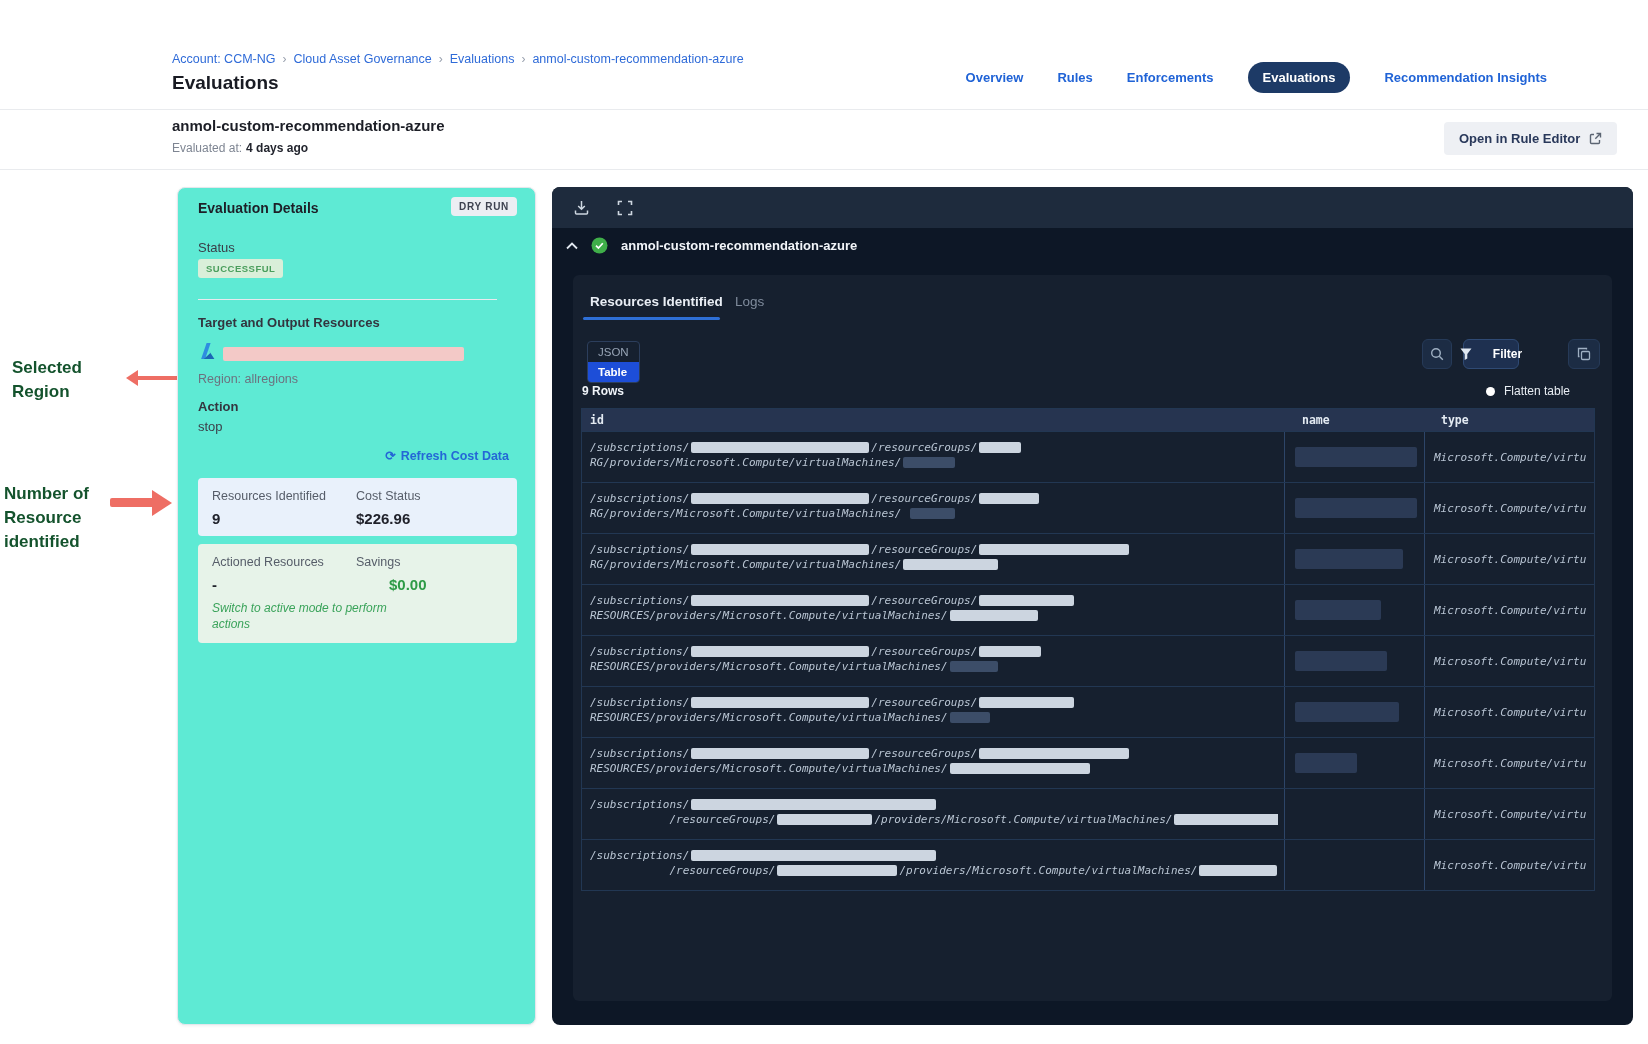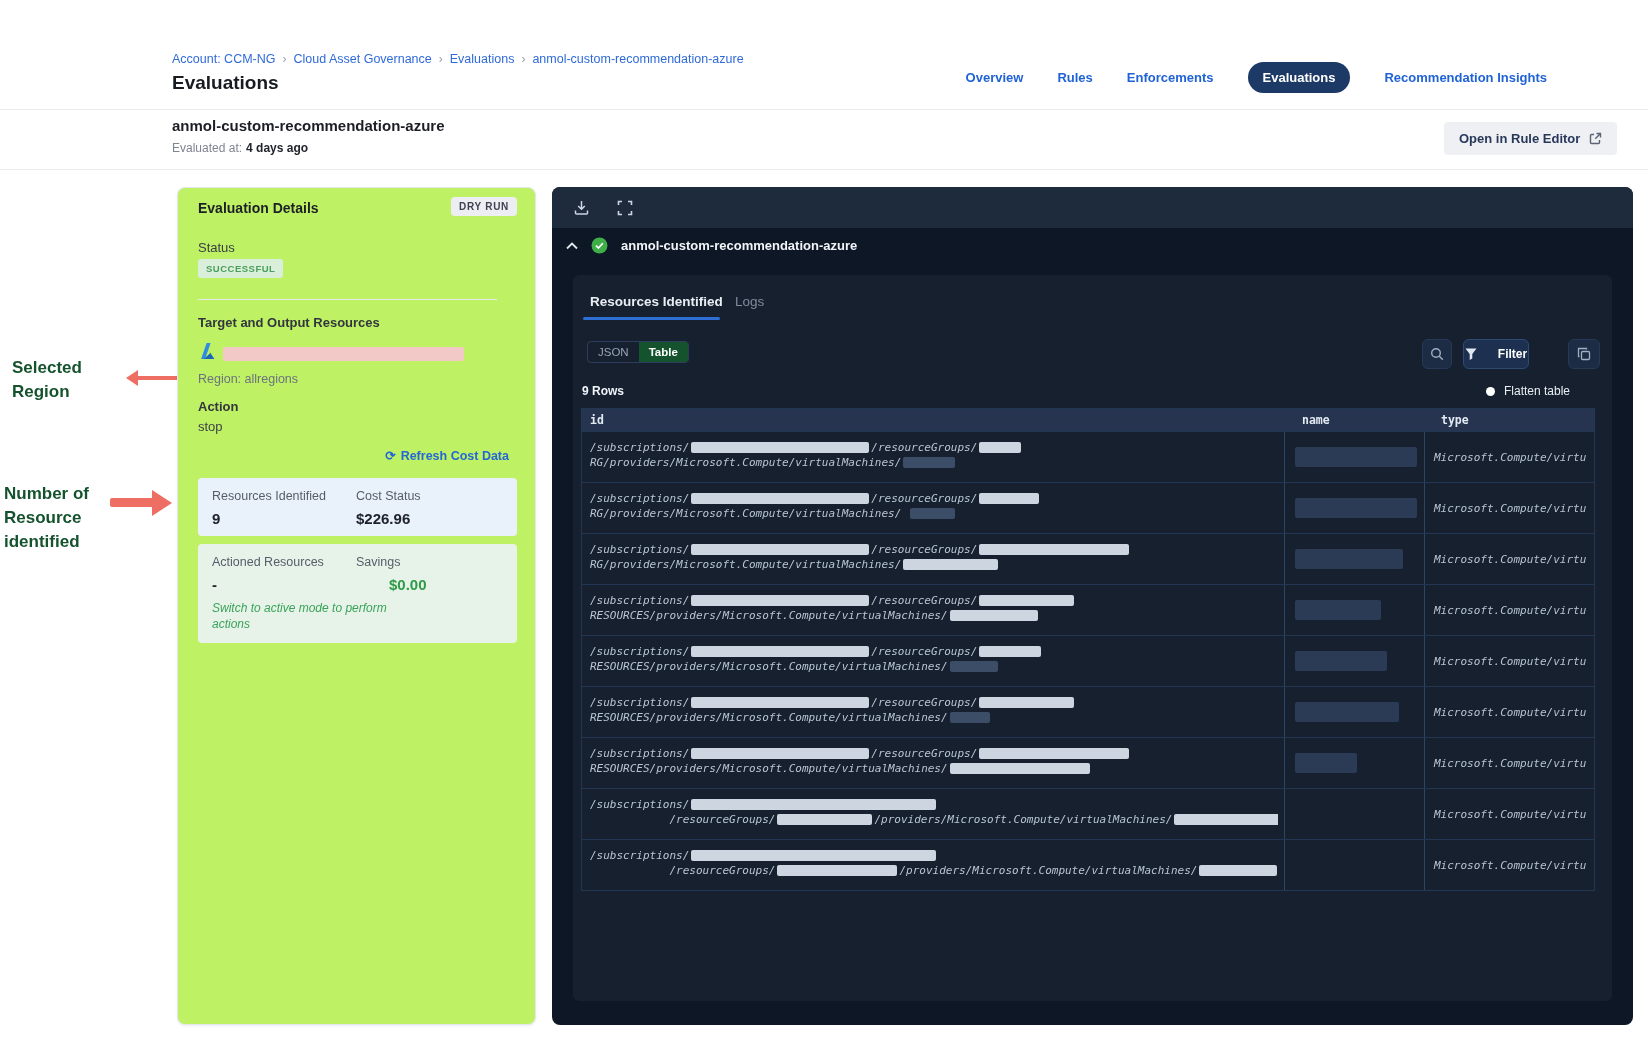--- a/index.html
+++ b/index.html
@@ -17,21 +17,21 @@
   .nav-pill{background:#1d3a66;color:#ffffff;border-radius:999px;padding:8px 15px;}
   .divider{left:0;width:1648px;height:1px;background:#e9ebee;}
 
   .sub-title{left:172px;top:117px;font-size:15px;font-weight:700;color:#1c1e26;}
   .evaluated{left:172px;top:141px;font-size:12px;color:#7e8592;}
   .evaluated b{color:#23252e;font-weight:700;margin-left:4px;}
   .rule-editor-btn{left:1444px;top:122px;height:33px;padding:0 15px;display:flex;align-items:center;gap:9px;
       background:#eef0f4;border-radius:4px;font-size:13px;font-weight:700;color:#29385a;cursor:pointer;}
 
   
-  .card{left:177px;top:187px;width:359px;height:838px;background:#bef264;border:1px solid #e4e7ec;
+  .card{left:177px;top:187px;width:359px;height:838px;background:#5eead4;border:1px solid #e4e7ec;
         border-radius:8px;box-shadow:0 1px 3px rgba(20,30,60,.07);box-sizing:border-box;}
   .card .abs{position:absolute;}
   .card-title{left:20px;top:12px;font-size:14px;font-weight:700;color:#1d1f27;}
   .dry-run{right:18px;top:9px;background:#eceef3;color:#3e4250;font-size:10px;font-weight:700;
            letter-spacing:.7px;padding:4px 8px;border-radius:4px;}
   .lbl{font-size:13px;color:#33353f;font-weight:700;}
   .status-lbl{left:20px;top:52px;font-weight:400;color:#3a3d47;text-align:right;}
   .status-badge{left:20px;top:71px;background:#d9efd9;color:#4a9e5c;font-size:9.5px;font-weight:700;
                 letter-spacing:.5px;padding:4px 8px;border-radius:3px;}
   .card-div{left:20px;top:111px;width:299px;height:1px;background:#e8eaee;}
@@ -70,27 +70,27 @@
   .panel .abs{position:absolute;}
   .toolbar{left:0;top:0;width:1081px;height:41px;background:#1e2b3d;display:flex;align-items:center;gap:27px;padding-left:21px;box-sizing:border-box;}
   .tool-ic{cursor:pointer;display:flex;}
   .result-row{left:14px;top:50px;display:flex;align-items:center;gap:13px;}
   .result-title{color:#f2f5f9;font-size:13px;font-weight:700;}
   .inner{left:21px;top:88px;width:1039px;height:726px;background:#16202f;border-radius:6px;}
   .vtab{position:absolute;top:19px;font-size:13.5px;cursor:pointer;}
   .vtab-active{left:17px;color:#e9eef5;font-weight:700;}
   .vtab-underline{position:absolute;left:10px;top:42px;width:137px;height:3px;background:#2e6fd6;border-radius:2px;}
   .vtab-idle{left:162px;color:#7f8b9c;text-align:right;}
-  .segmented{position:absolute;left:14px;top:66px;display:flex;border:1px solid #2c3e5c;border-radius:4px;overflow:hidden;}
+  .segmented{position:absolute;left:14px;top:66px;display:flex;border:1px solid #2c3e5c;border-radius:4px;overflow:hidden;flex-direction:column;}
   .seg{font-size:11.5px;color:#98a5b6;padding:4px 10px;cursor:pointer;}
-  .seg-on{background:#14532d;color:#ffffff;font-weight:700;}
+  .seg-on{background:#1d4ed8;color:#ffffff;font-weight:700;}
   .icon-btn{position:absolute;top:64px;height:30px;box-sizing:border-box;border-radius:6px;background:#1c2c44;
             border:1px solid #2839556;display:flex;align-items:center;justify-content:center;cursor:pointer;}
   .btn-search{left:849px;width:30px;border:1px solid #263a58;}
-  .btn-filter{left:890px;width:66px;background:#1e3050;border:1px solid #2f4a74;gap:21px;color:#ffffff;font-size:12px;font-weight:700;}
+  .btn-filter{left:890px;width:56px;background:#1e3050;border:1px solid #2f4a74;gap:21px;color:#ffffff;font-size:12px;font-weight:700;}
   .btn-copy{left:995px;width:32px;border:1px solid #263a58;}
   .rows-count{position:absolute;left:9px;top:109px;color:#f0f4f9;font-size:12px;font-weight:700;}
   .flatten{position:absolute;left:913px;top:109px;display:flex;align-items:center;gap:9px;}
   .radio-dot{width:9px;height:9px;border-radius:50%;background:#ffffff;cursor:pointer;}
   .flatten-lbl{color:#e8edf3;font-size:12px;}
 
   
   .rtable{position:absolute;left:8px;top:133px;width:1014px;border:1px solid #223753;box-sizing:border-box;
           font-family:"DejaVu Sans Mono",monospace;}
   .thead{display:flex;height:22px;background:#263450;color:#e3eaf2;font-size:11.5px;font-weight:700;align-items:center;}

